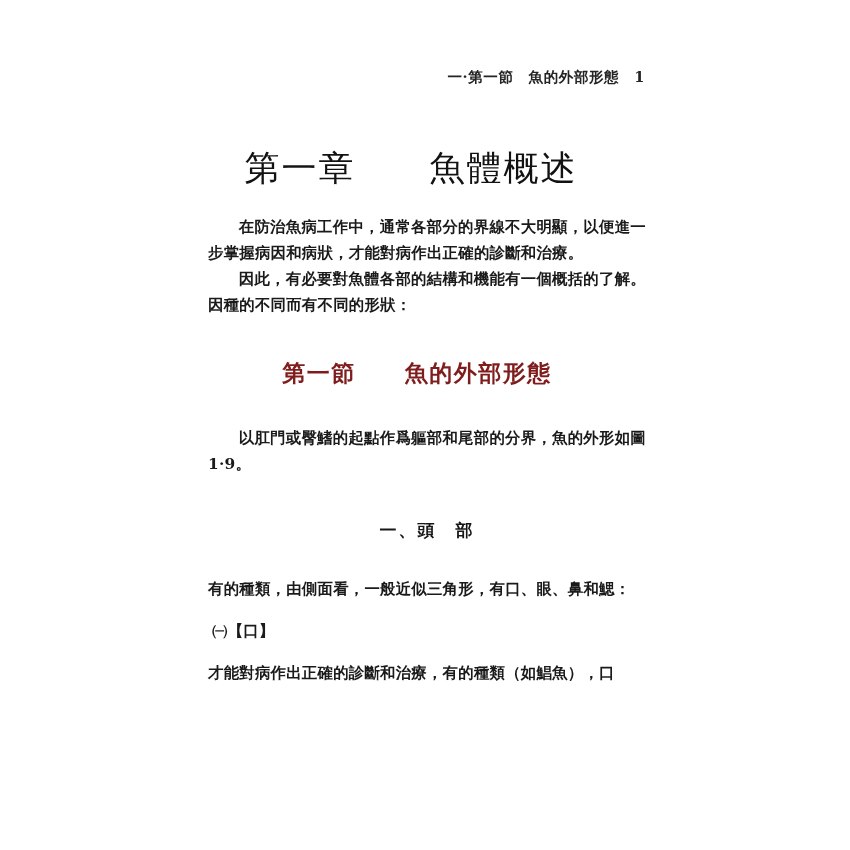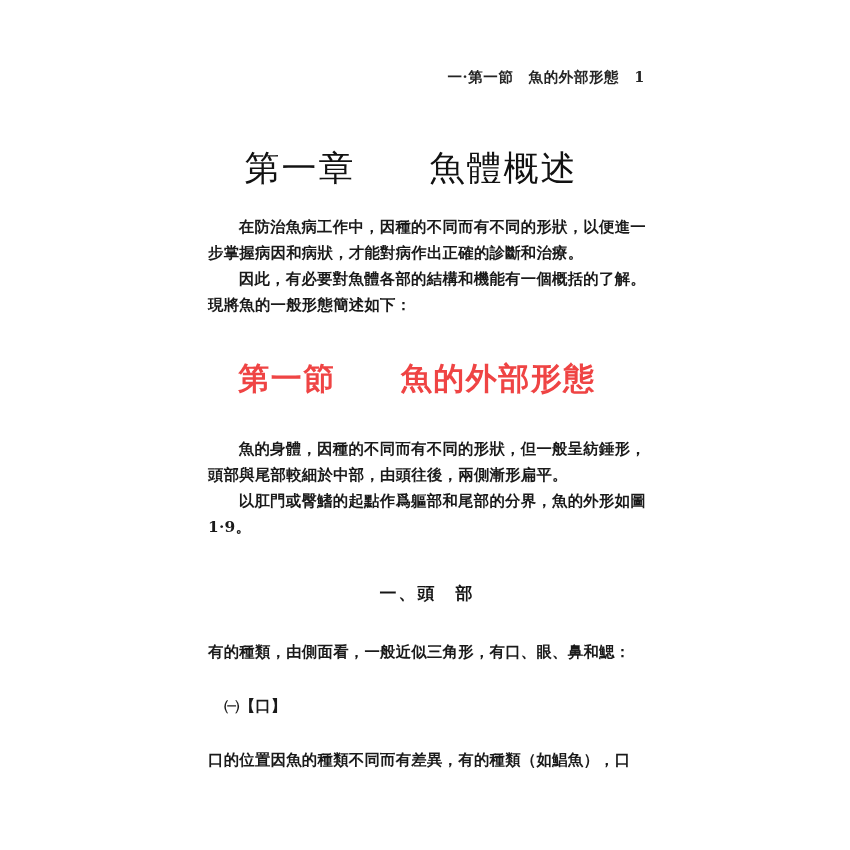--- a/index.html
+++ b/index.html
@@ -71,25 +71,25 @@
     font-weight: 600;
   }
   p.indent {
     text-indent: 2em;
   }
 
   
   .section-title {
     margin: 0;
     padding: 0;
-    font-size: 31px;
+    font-size: 23px;
     font-weight: 700;
     text-align: center;
     letter-spacing: 1.5px;
-    color: #ef4444;
+    color: #7f1d1d;
     white-space: pre;
     text-indent: -20px;
   }
   .section-gap-top { height: 40px; }
   .section-gap-bottom { height: 36px; }
 
   
   .subsection-title {
     margin: 12px;
     font-size: 17px;
@@ -98,65 +98,64 @@
     letter-spacing: 2px;
     color: #161616;
     white-space: pre;
   }
   .sub-gap-top { height: 30px; }
   .sub-gap-bottom { height: 22px; }
 
   .para-gap { height: 12px; }
 
   .item-label {
-    margin: 16px;
+    margin: 4px;
     font-size: 15.4px;
     line-height: 26px;
     font-weight: 700;
     letter-spacing: 0.25px;
     color: #1a1a1a;
     white-space: pre;
   }
 </style>
 </head>
 <body>
 
 <div class="page">
 
   <div class="running-head">一·第一節　魚的外部形態　1</div>
 
   <h1 class="chapter-title">第一章　　魚體概述</h1>
 
   <div class="content">
 
-    <p class="para indent">在防治魚病工作中，因種的不同而有不同的形狀，以便進一步掌握病因和病狀，才能對病作出正確的診斷和治療。</p>
+    <p class="para indent">在防治魚病工作中，通常各部分的界線不大明顯，以便進一步掌握病因和病狀，才能對病作出正確的診斷和治療。</p>
 
-    <p class="para indent">因此，有必要對魚體各部的結構和機能有一個概括的了解。現將魚的一般形態簡述如下：</p>
+    <p class="para indent">因此，有必要對魚體各部的結構和機能有一個概括的了解。因種的不同而有不同的形狀：</p>
 
     <div class="section-gap-top"></div>
 
     <h2 class="section-title">第一節　　魚的外部形態</h2>
 
     <div class="section-gap-bottom"></div>
 
-    <p class="para indent">魚的身體，因種的不同而有不同的形狀，但一般呈紡錘形，頭部與尾部較細於中部，由頭往後，兩側漸形扁平。</p>
 
 
     <p class="para indent">以肛門或臀鰭的起點作爲軀部和尾部的分界，魚的外形如圖1·9。</p>
 
     <div class="sub-gap-top"></div>
 
     <h3 class="subsection-title">一、頭　部</h3>
 
     <div class="sub-gap-bottom"></div>
 
     <p class="para">有的種類，由側面看，一般近似三角形，有口、眼、鼻和鰓：</p>
 
     <div class="para-gap"></div>
 
     <p class="item-label">㈠【口】</p>
 
     <div class="para-gap"></div>
 
-    <p class="para">口的位置因魚的種類不同而有差異，有的種類（如鯧魚），口</p>
+    <p class="para">才能對病作出正確的診斷和治療，有的種類（如鯧魚），口</p>
 
   </div>
 </div>
 
 </body></html>

